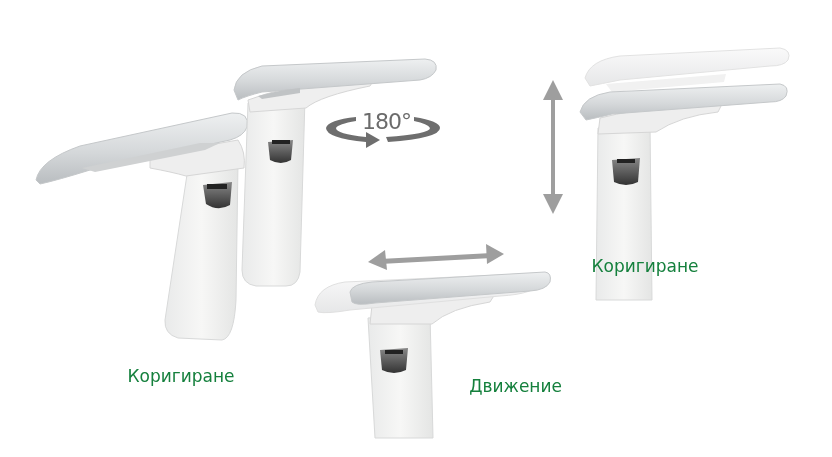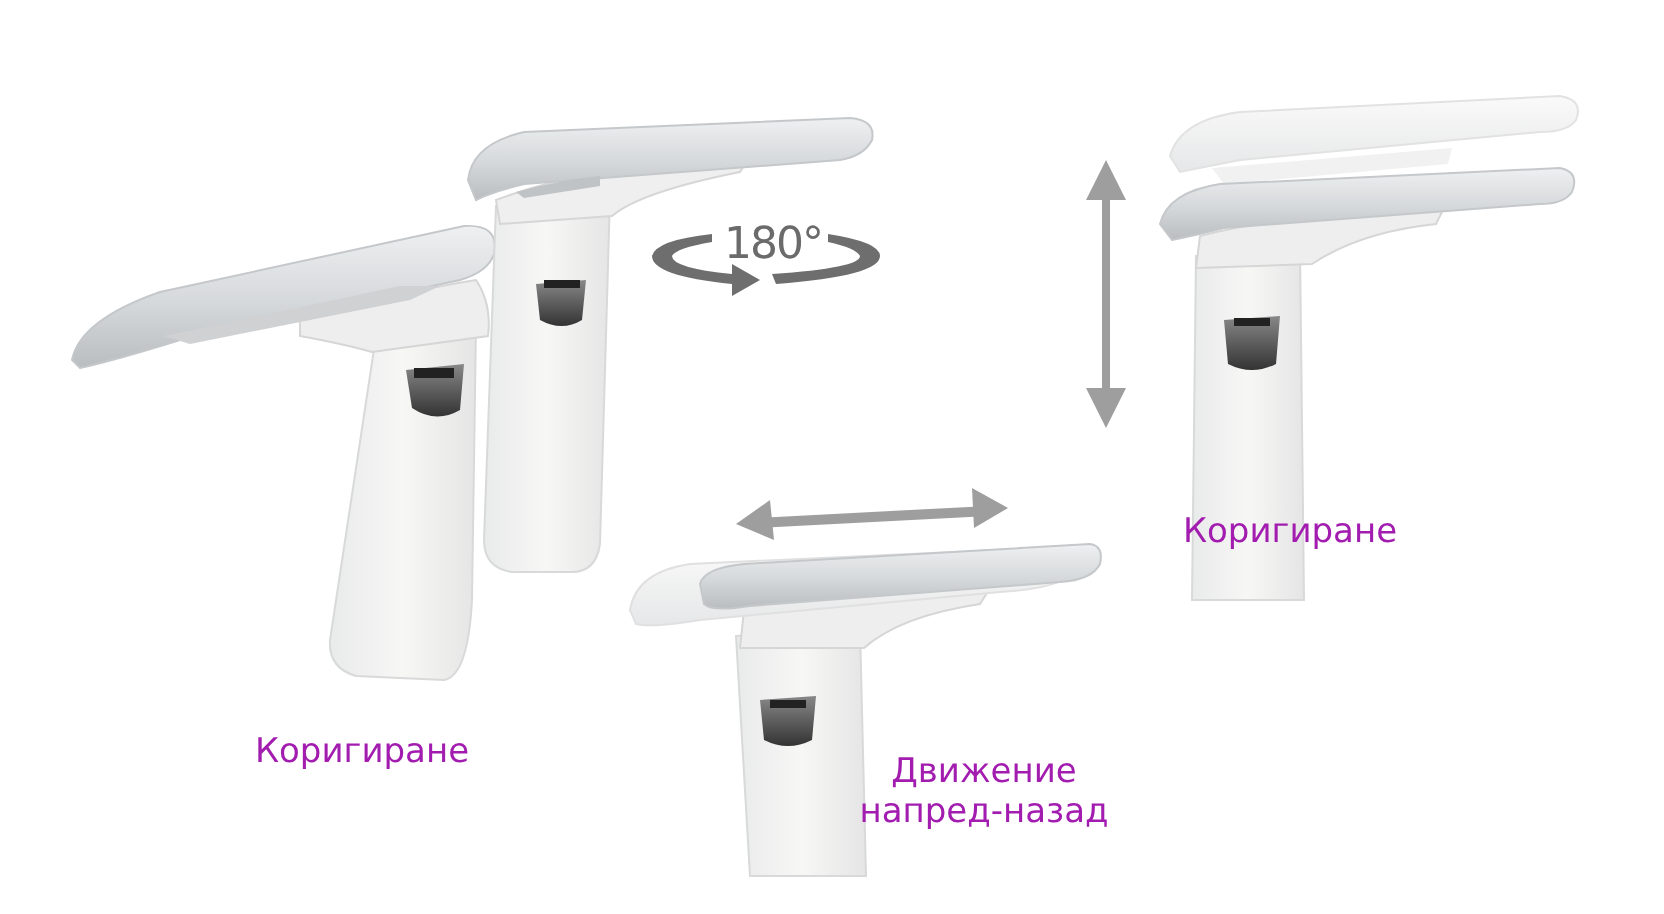--- a/index.html
+++ b/index.html
@@ -1,20 +1,20 @@
 <!DOCTYPE html>
 <html><head>
 <meta charset="utf-8">
 <style>
   html, body { margin: 0; padding: 0; background: #ffffff; }
   body { width: 832px; height: 457px; position: relative; overflow: hidden;
          font-family: "DejaVu Sans", "Liberation Sans", sans-serif; }
   .stage { position: absolute; left: 0; top: 0; width: 832px; height: 457px; border-radius: 23px; }
   .stage svg { position: absolute; left: 0; top: 0; }
-  .caption { position: absolute; color: #a21caf; font-size: 17px; line-height: 20px;
+  .caption { position: absolute; color: #15803d; font-size: 17px; line-height: 20px;
              text-align: center; white-space: nowrap; letter-spacing: 0; }
   .caption span { display: block; }
 </style>
 </head>
 <body>
 
 <div class="stage">
 <svg width="832" height="457" viewBox="0 0 832 457" xmlns="http://www.w3.org/2000/svg">
   <defs>
     <linearGradient id="pad" x1="0" y1="0" x2="0" y2="1">
@@ -93,21 +93,20 @@
     <rect x="551" y="92" width="4" height="110"></rect>
     <path d="M553 80 L543 100 L563 100 Z"></path>
     <path d="M553 214 L543 194 L563 194 Z"></path>
   </g>
 </svg>
 
   <div class="caption" style="left:118px; top:366px; width:126px;">
     <span>Коригиране</span>
   </div>
 
-  <div class="caption" style="left:422px; top:376px; width:140px;">
+  <div class="caption" style="left:422px; top:376px; width:140px;text-align:right;">
     <span>Движение</span>
-    <span>напред-назад</span>
   </div>
 
   <div class="caption" style="left:572px; top:256px; width:146px;">
     <span>Коригиране</span>
   </div>
 </div>
 
 </body></html>

